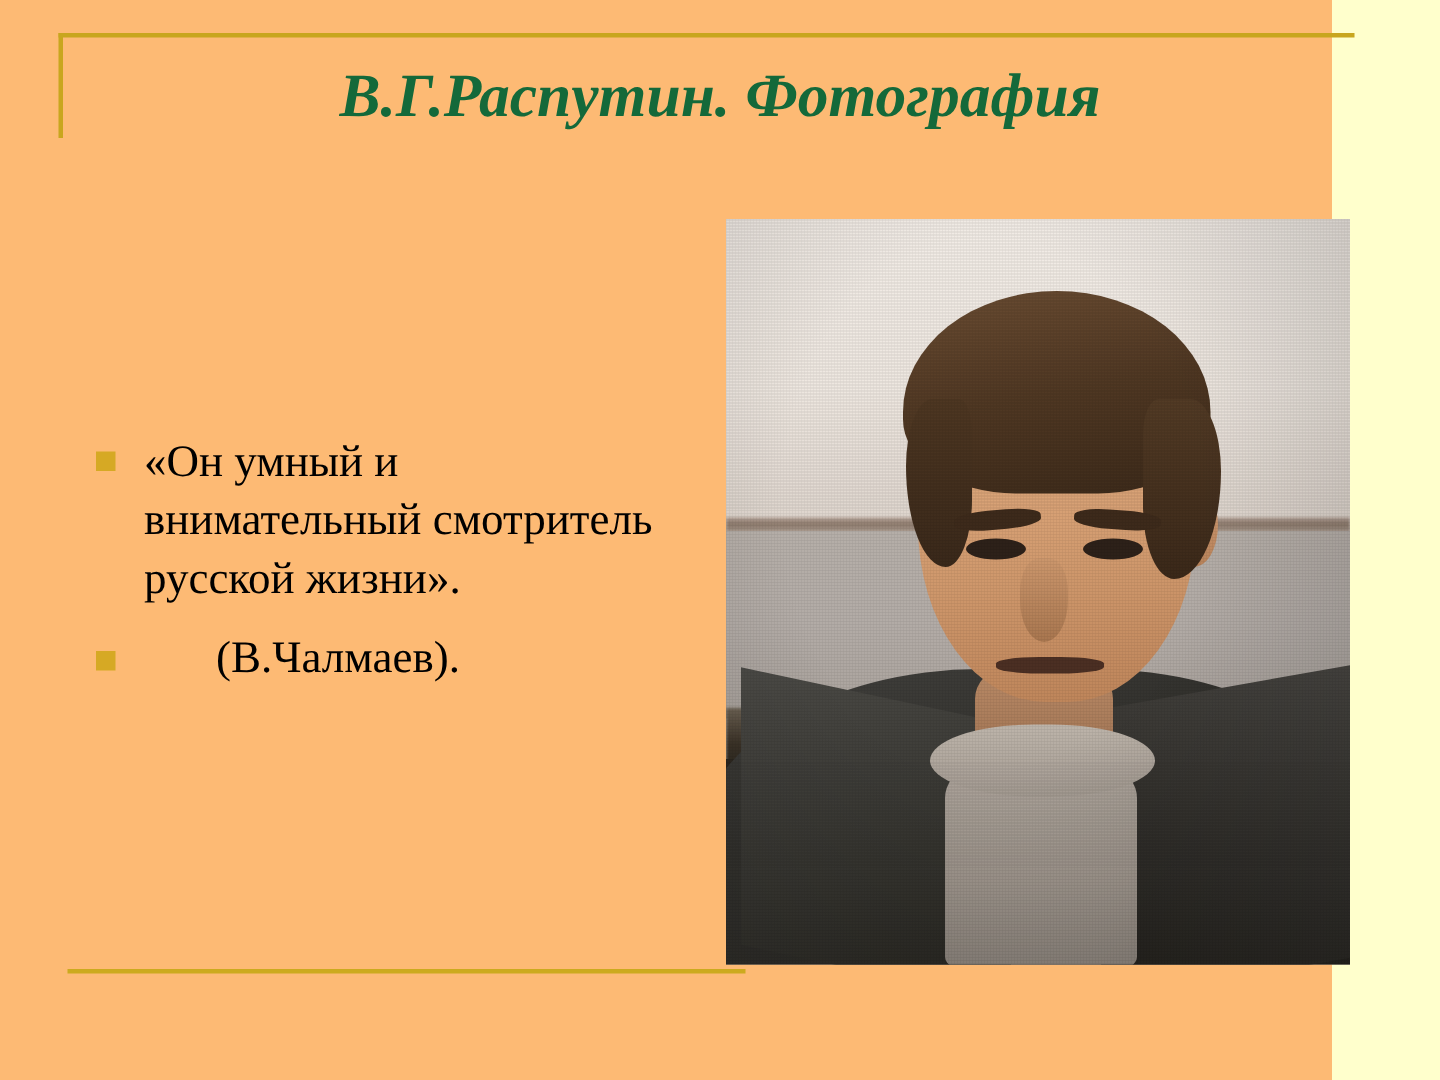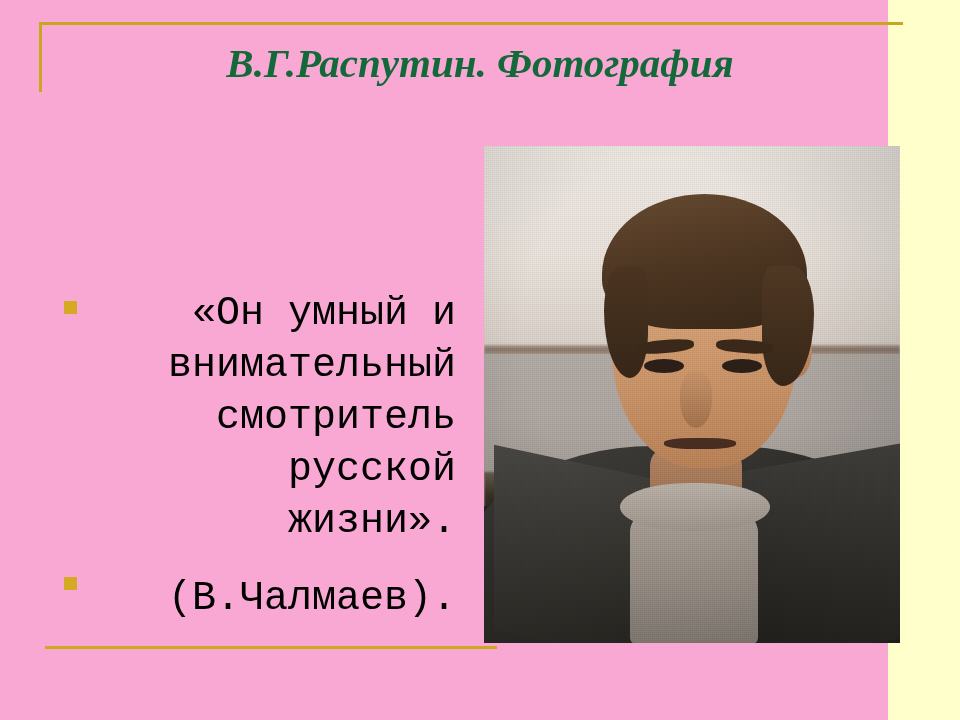--- a/index.html
+++ b/index.html
@@ -11,21 +11,21 @@
     width: 960px;
     height: 720px;
     overflow: hidden;
     background: #ffffcc;
     font-family: "Liberation Sans", sans-serif;
   }
   .slide {
     position: relative;
     width: 888px;
     height: 720px;
-    background: #f9a8d4;
+    background: #fdba74;
   }
 
   
   .rule-top {
     position: absolute;
     left: 39px;
     top: 22px;
     width: 864px;
     height: 3px;
     background: #c8a61e;
@@ -76,43 +76,41 @@
     width: 400px;
     margin: 0;
     padding: 0;
     list-style: none;
   }
   .bullet-item {
     position: relative;
     padding-left: 40px;
     margin-bottom: 6px;
     color: #000000;
-    font-family: Liberation Mono, monospace;
-    font-size: 40px;
+    font-family: Liberation Serif, serif;
+    font-size: 30px;
     line-height: 1.30;
-    text-align: right;
   }
   .bullet-marker {
     position: absolute;
     left: 8px;
     top: 13px;
     width: 13px;
     height: 13px;
     background: #d6a924;
   }
   .bullet-item.second {
     margin-top: 14px;
   }
   .bullet-item.second .bullet-marker {
     top: 15px;
   }
   .indent-text {
     display: inline-block;
     padding-left: 48px;
-    margin-top: 11px;
   }
 
   
   .photo {
     position: absolute;
     left: 484px;
     top: 146px;
     width: 416px;
     height: 497px;
     overflow: hidden;

